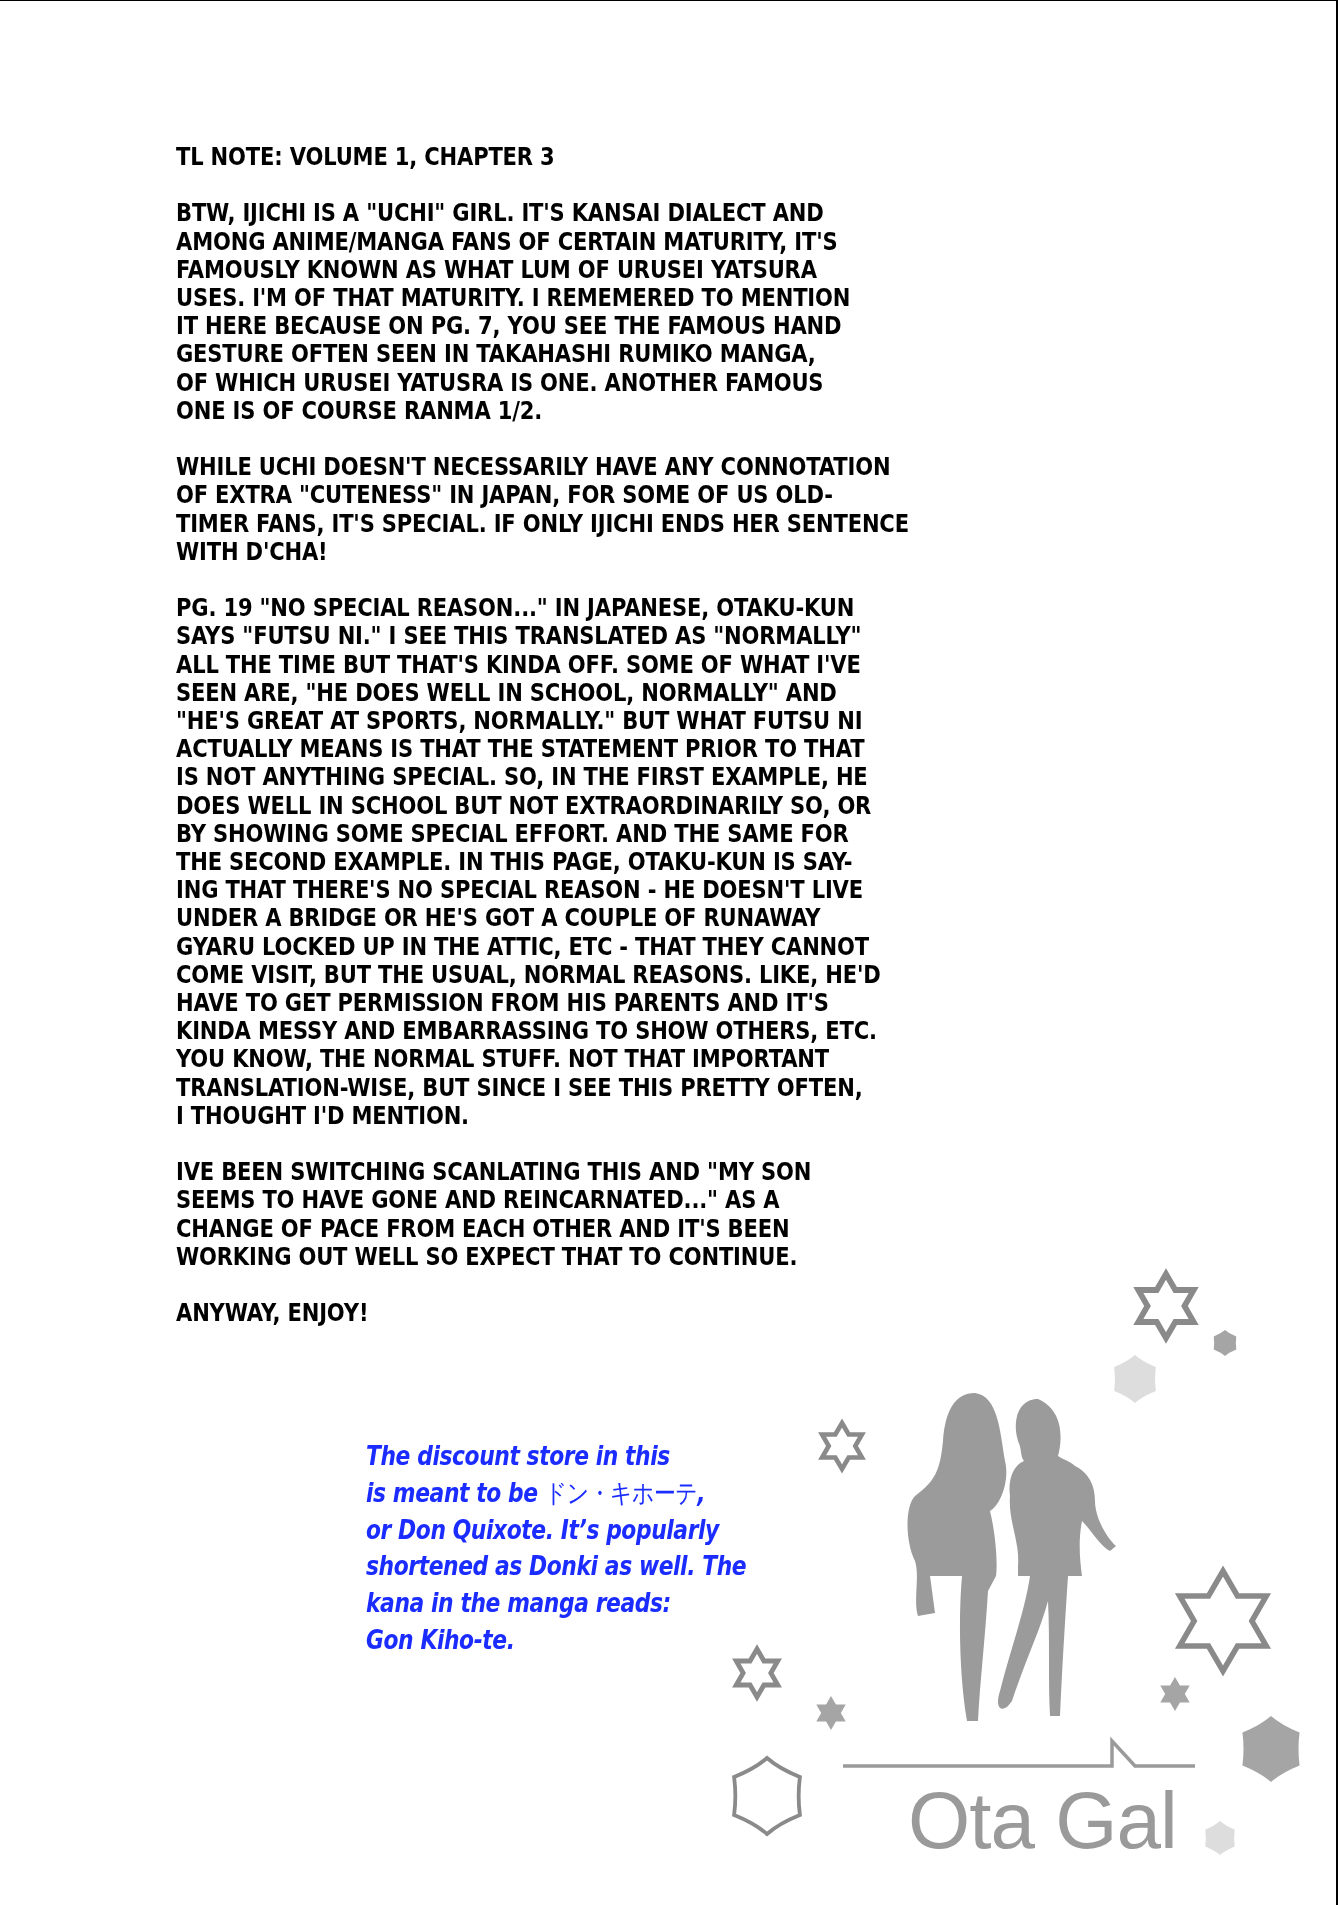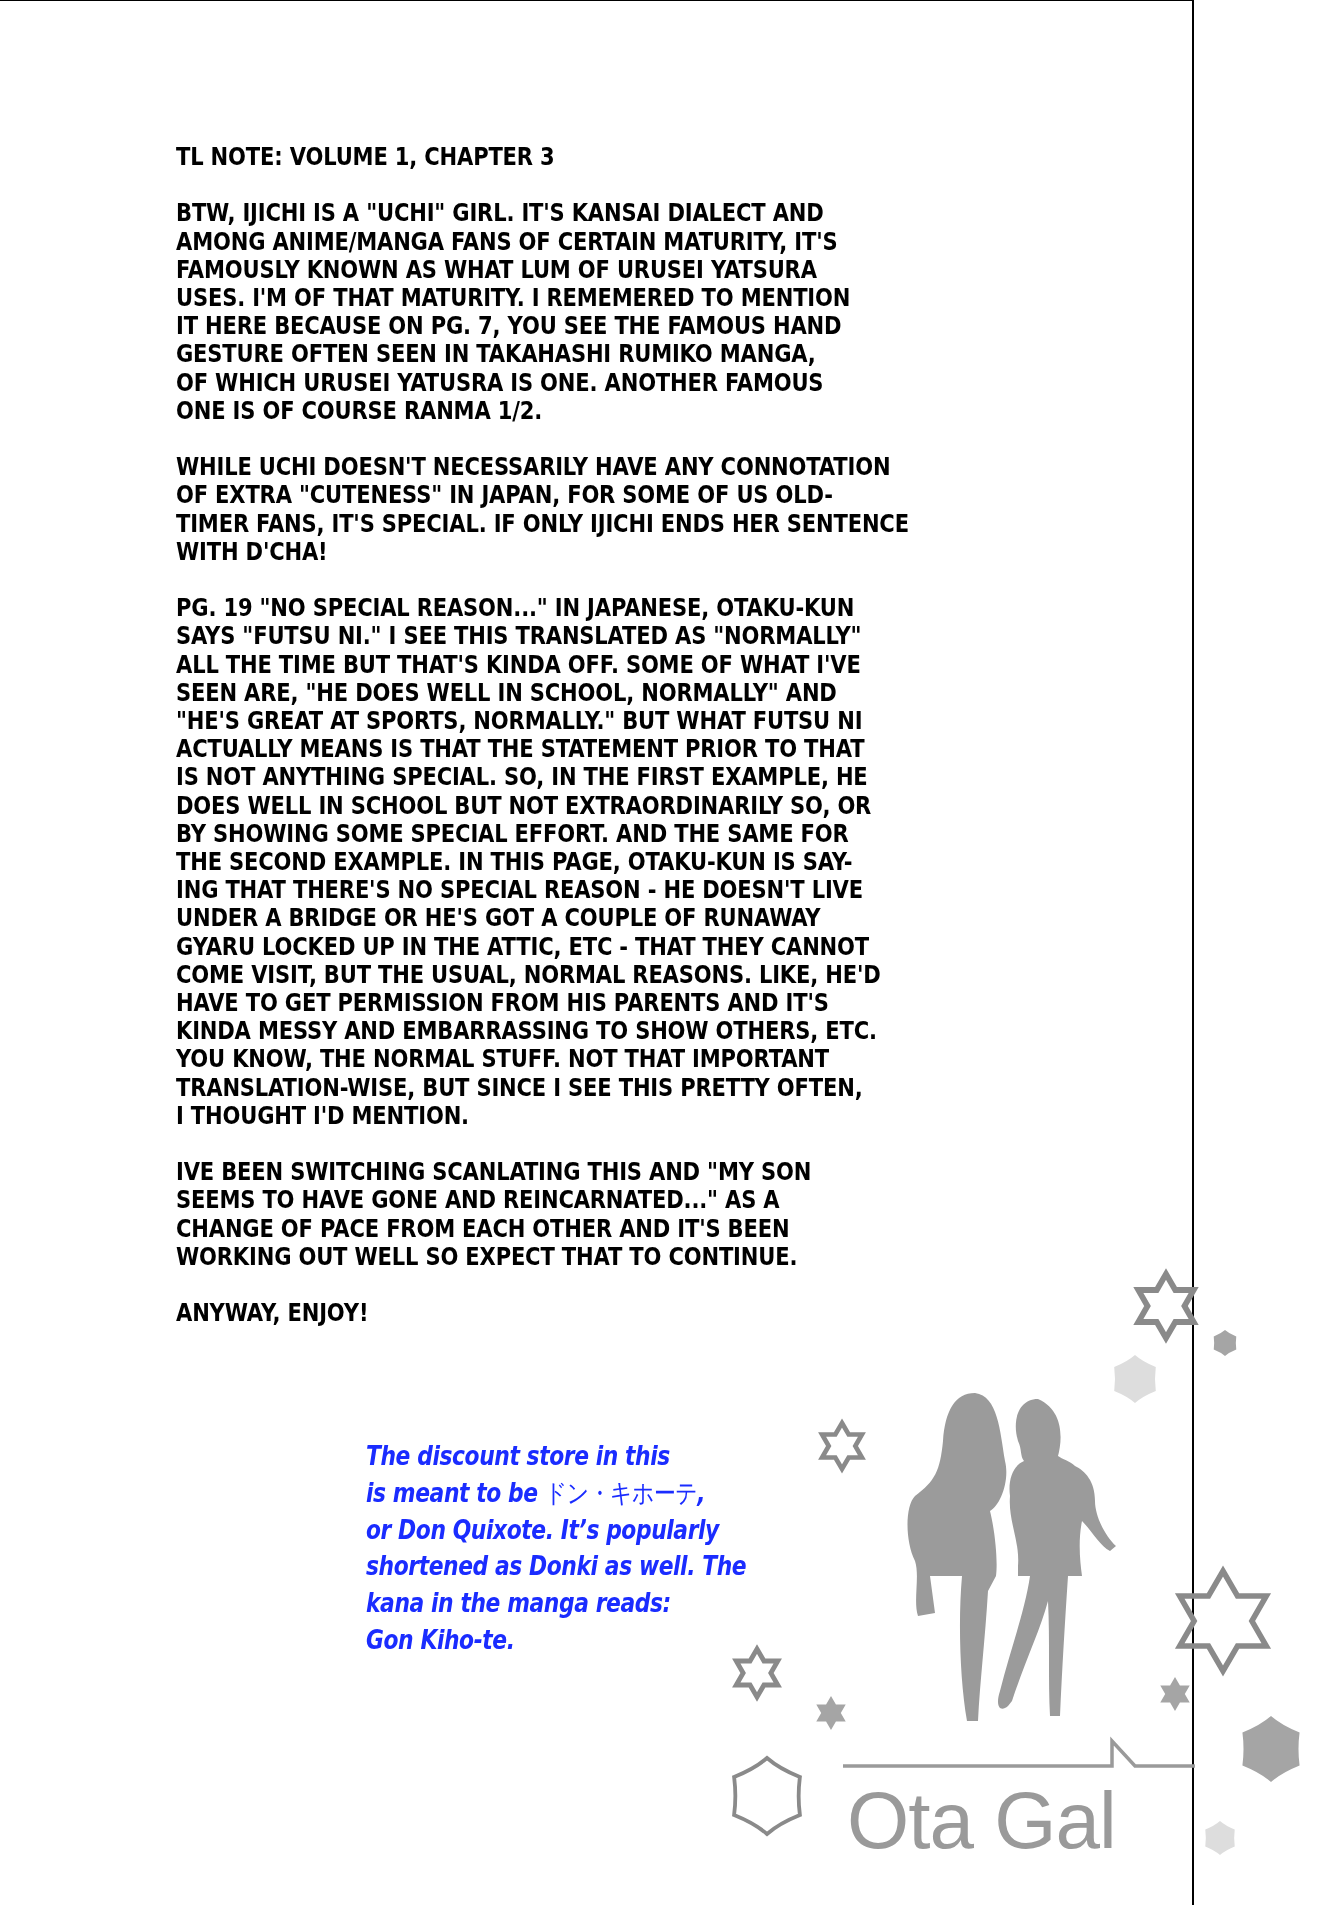--- a/index.html
+++ b/index.html
@@ -1,18 +1,18 @@
 <!DOCTYPE html>
 <html><head>
 <meta charset="utf-8">
 <style>
   html, body { margin: 0; padding: 0; background: #ffffff; }
   body { width: 1340px; height: 1905px; position: relative; overflow: hidden; }
   .page {
-    position: absolute; left: 0; top: 0; width: 1194px; height: 1905px;
+    position: absolute; left: 0; top: 0; width: 1338px; height: 1905px;
     background: #ffffff;
     border-top: 1px solid #000; border-right: 2px solid #000;
     box-sizing: border-box;
   }
   .note {
     position: absolute; left: 176px; top: 142px; width: 1000px;
     font-family: "DejaVu Sans", sans-serif;
     font-weight: bold;
     font-size: 24.5px;
     line-height: 28.2px;
@@ -32,21 +32,21 @@
     font-size: 26px; line-height: 36.8px;
     color: #1a2cff;
     white-space: pre;
     transform: scaleX(0.84);
     transform-origin: left top;
     letter-spacing: -0.5px;
   }
   .blue-note .kana { font-weight: normal; font-style: normal; }
   .art { position: absolute; left: 0; top: 0; width: 1340px; height: 1905px; pointer-events: none; }
   .logo-text {
-    position: absolute; left: 847px; top: 1780px;
+    position: absolute; left: 908px; top: 1780px;
     font-family: "Liberation Sans", sans-serif;
     font-size: 80px; line-height: 80px;
     color: #9a9a9a; font-weight: normal;
     letter-spacing: -1px;
   }
 </style>
 </head>
 <body>
 
 <div class="page">

